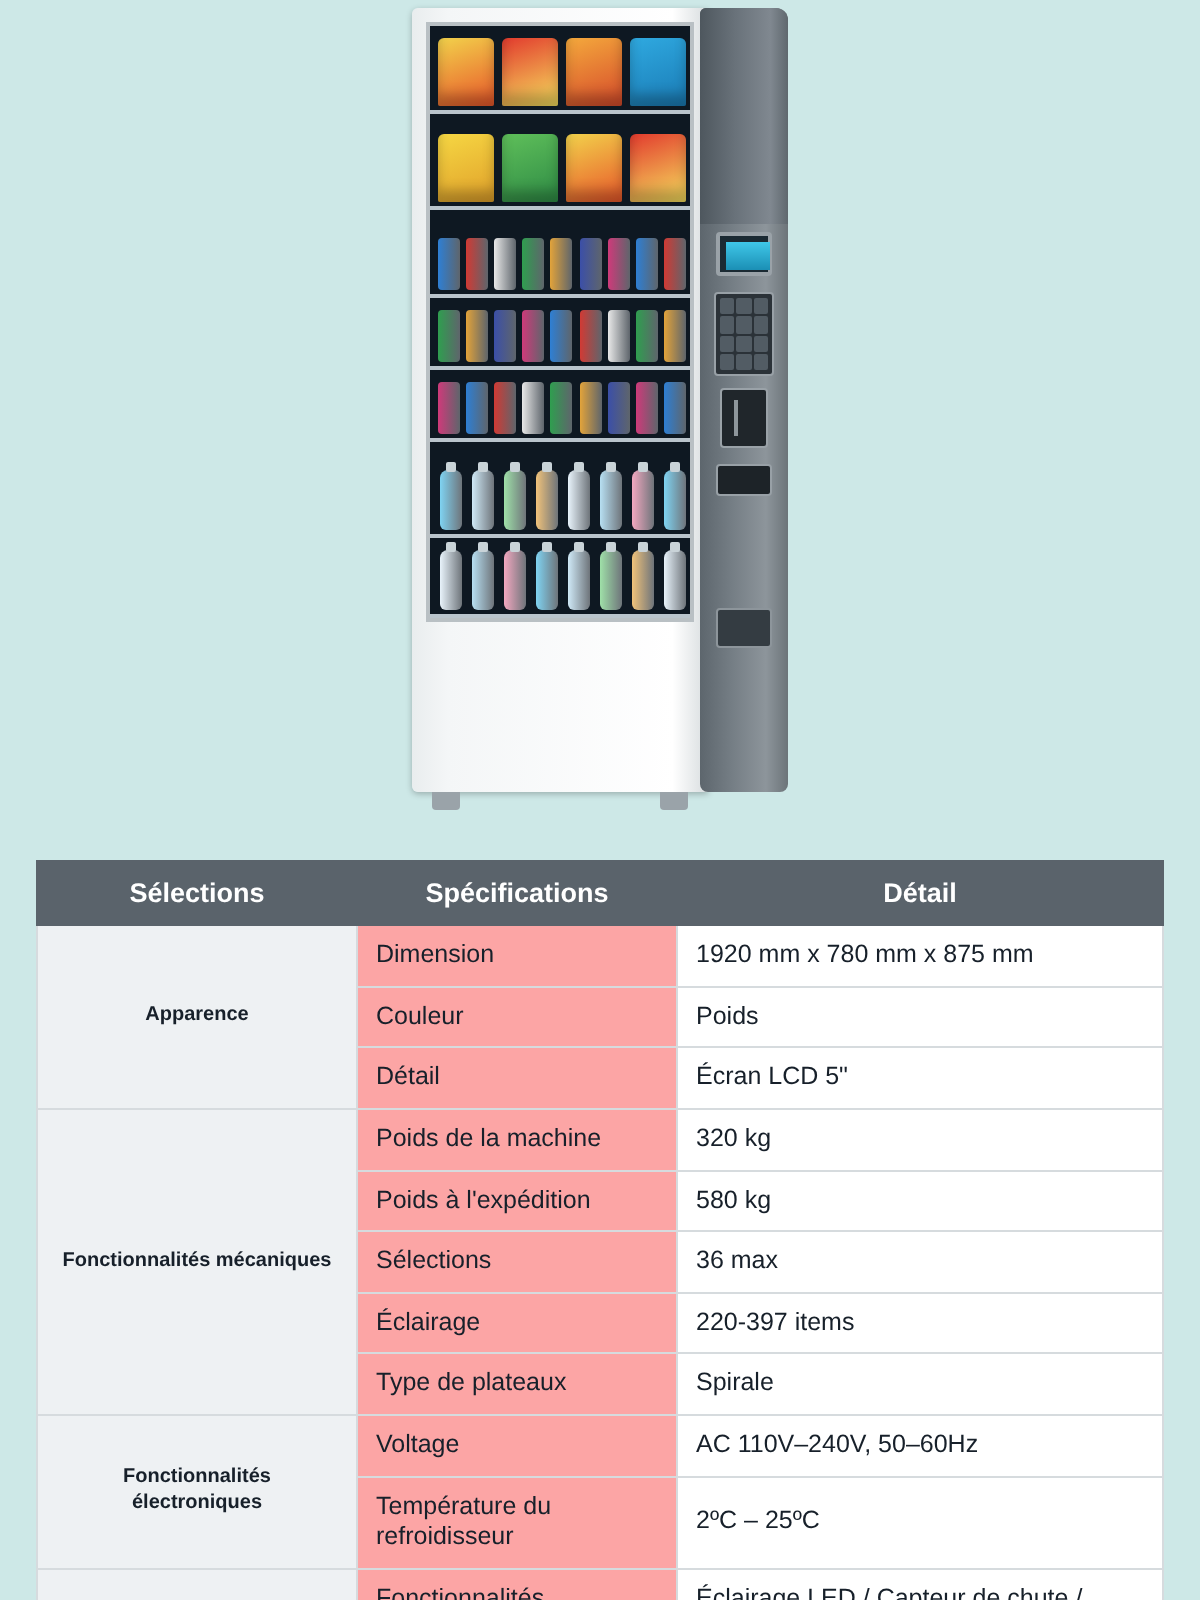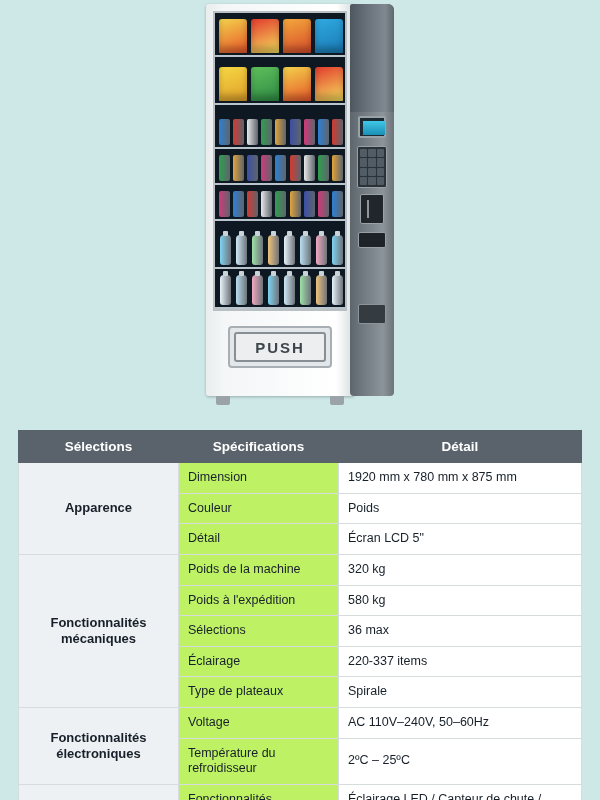--- a/index.html
+++ b/index.html
@@ -152,26 +152,26 @@
   td{
     border:1px solid #d6dbde;
     padding:7px 9px;
     vertical-align:middle;
     line-height:1.25;
   }
   td.cat{
     background:#eef1f3;
     font-weight:bold;
     text-align:center;
-    font-size:13px;
+    font-size:10px;
     width:160px;
   }
   td.spec{
     width:160px;
-    background:#bef264;
+    background:#fca5a5;
   }
   td.detail{
     background:#ffffff;
   }
 </style>
 </head>
 <body>
 
 <div class="page">
 
@@ -247,25 +247,20 @@
               <div class="bottle" style="background: linear-gradient(90deg, rgb(243, 168, 192), rgba(255, 255, 255, 0.4));"></div>
               <div class="bottle" style="background: linear-gradient(90deg, rgb(127, 211, 242), rgba(255, 255, 255, 0.4));"></div>
               <div class="bottle" style="background: linear-gradient(90deg, rgb(207, 233, 247), rgba(255, 255, 255, 0.4));"></div>
               <div class="bottle" style="background: linear-gradient(90deg, rgb(159, 224, 168), rgba(255, 255, 255, 0.4));"></div>
               <div class="bottle" style="background: linear-gradient(90deg, rgb(240, 194, 122), rgba(255, 255, 255, 0.4));"></div>
               <div class="bottle" style="background: linear-gradient(90deg, rgb(232, 243, 251), rgba(255, 255, 255, 0.4));"></div>
             </div>
             <div class="shelf" style="top: 294px;"></div>
           </div>
 
-        <div class="push-panel">
-          <div class="push-inner">
-            <span class="push-text">PUSH</span>
-          </div>
-        </div>
       </div>
 
       <div class="cabinet-right">
         <div class="cab-top"></div>
         <div class="lcd">
             <div class="lcd-inner"></div>
           </div>
         <div class="keypad">
           <span></span>
             <span></span>
@@ -325,21 +320,21 @@
           <tr>
             <td class="spec">Poids à l'expédition</td>
             <td class="detail">580 kg</td>
           </tr>
           <tr>
             <td class="spec">Sélections</td>
             <td class="detail">36 max</td>
           </tr>
           <tr>
             <td class="spec">Éclairage</td>
-            <td class="detail">220-337 items</td>
+            <td class="detail">220-397 items</td>
           </tr>
           <tr>
             <td class="spec">Type de plateaux</td>
             <td class="detail">Spirale</td>
           </tr>
           <tr>
             <td class="cat" rowspan="2">Fonctionnalités électroniques</td>
             <td class="spec">Voltage</td>
             <td class="detail">AC 110V–240V, 50–60Hz</td>
           </tr>

